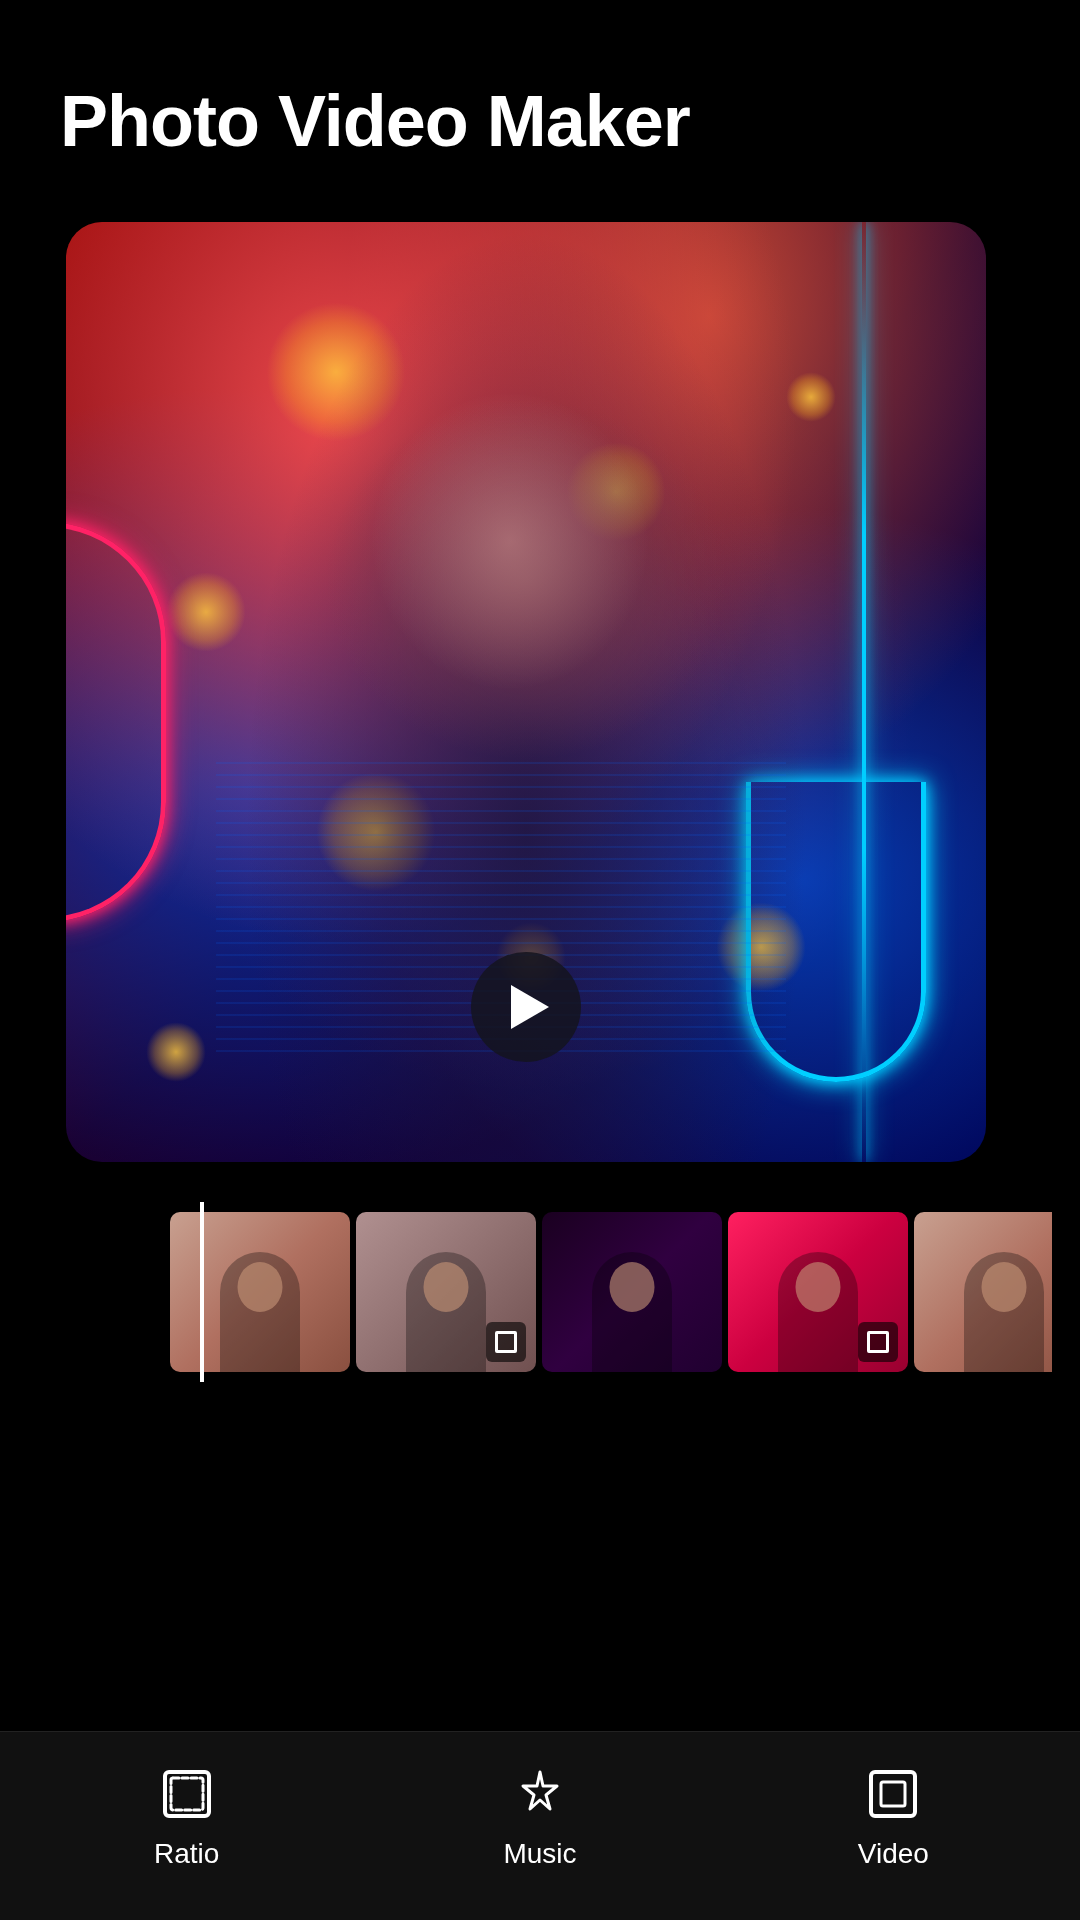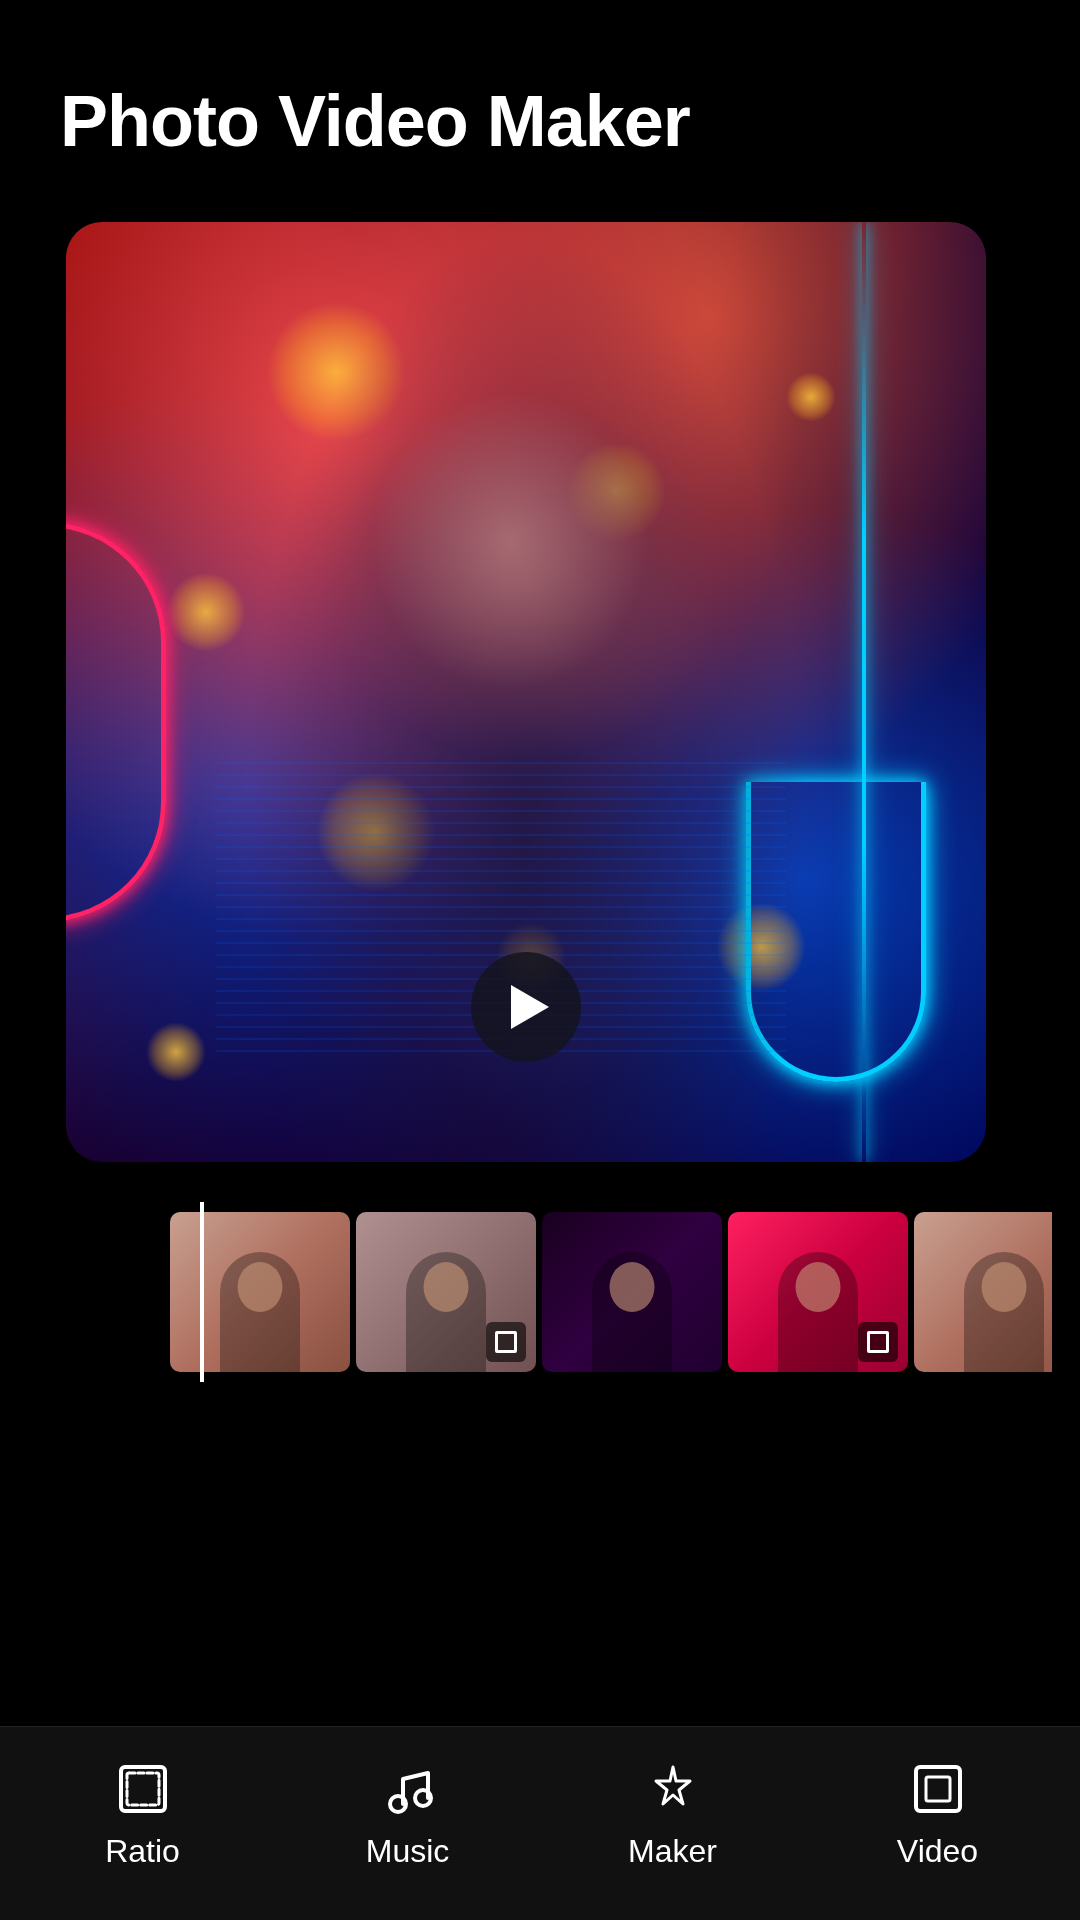--- a/index.html
+++ b/index.html
@@ -277,21 +277,21 @@
     .nav-icon {
       width: 64px;
       height: 64px;
       display: flex;
       align-items: center;
       justify-content: center;
     }
 
     .nav-label {
       color: #fff;
-      font-size: 32px;
+      font-size: 28px;
       text-align: left;
     }
 
     
     svg {
       fill: none;
       stroke: #fff;
       stroke-width: 2.5;
       stroke-linecap: round;
       stroke-linejoin: round;
@@ -403,38 +403,28 @@
     <div class="nav-icon">
       <svg width="60" height="60" viewBox="0 0 60 60">
         <rect x="8" y="8" width="44" height="44" rx="4" stroke-width="4"></rect>
         <rect x="14" y="14" width="32" height="32" rx="2" stroke-width="3" stroke-dasharray="6 3"></rect>
       </svg>
     </div>
     <span class="nav-label">Ratio</span>
   </div>
 
 
-  <div class="nav-item">
-    <div class="nav-icon">
-      <svg width="60" height="60" viewBox="0 0 60 60">
-        <path d="M25 45 L25 20 L50 14 L50 39" stroke-width="4"></path>
-        <circle cx="20" cy="45" r="8" stroke-width="4"></circle>
-        <circle cx="45" cy="39" r="8" stroke-width="4"></circle>
-      </svg>
-    </div>
-    <span class="nav-label">Music</span>
-  </div>
 
   <div class="nav-item">
     <div class="nav-icon">
       <svg width="60" height="60" viewBox="0 0 60 60">
         <path d="M30 8 L33 22 L47 22 L36 31 L40 45 L30 36 L20 45 L24 31 L13 22 L27 22 Z" stroke-width="3"></path>
       </svg>
     </div>
-    <span class="nav-label">Maker</span>
+    <span class="nav-label">Music</span>
   </div>
 
   <div class="nav-item">
     <div class="nav-icon">
       <svg width="60" height="60" viewBox="0 0 60 60">
         <rect x="8" y="8" width="44" height="44" rx="4" stroke-width="4"></rect>
         <rect x="18" y="18" width="24" height="24" rx="2" stroke-width="3"></rect>
       </svg>
     </div>
     <span class="nav-label">Video</span>

